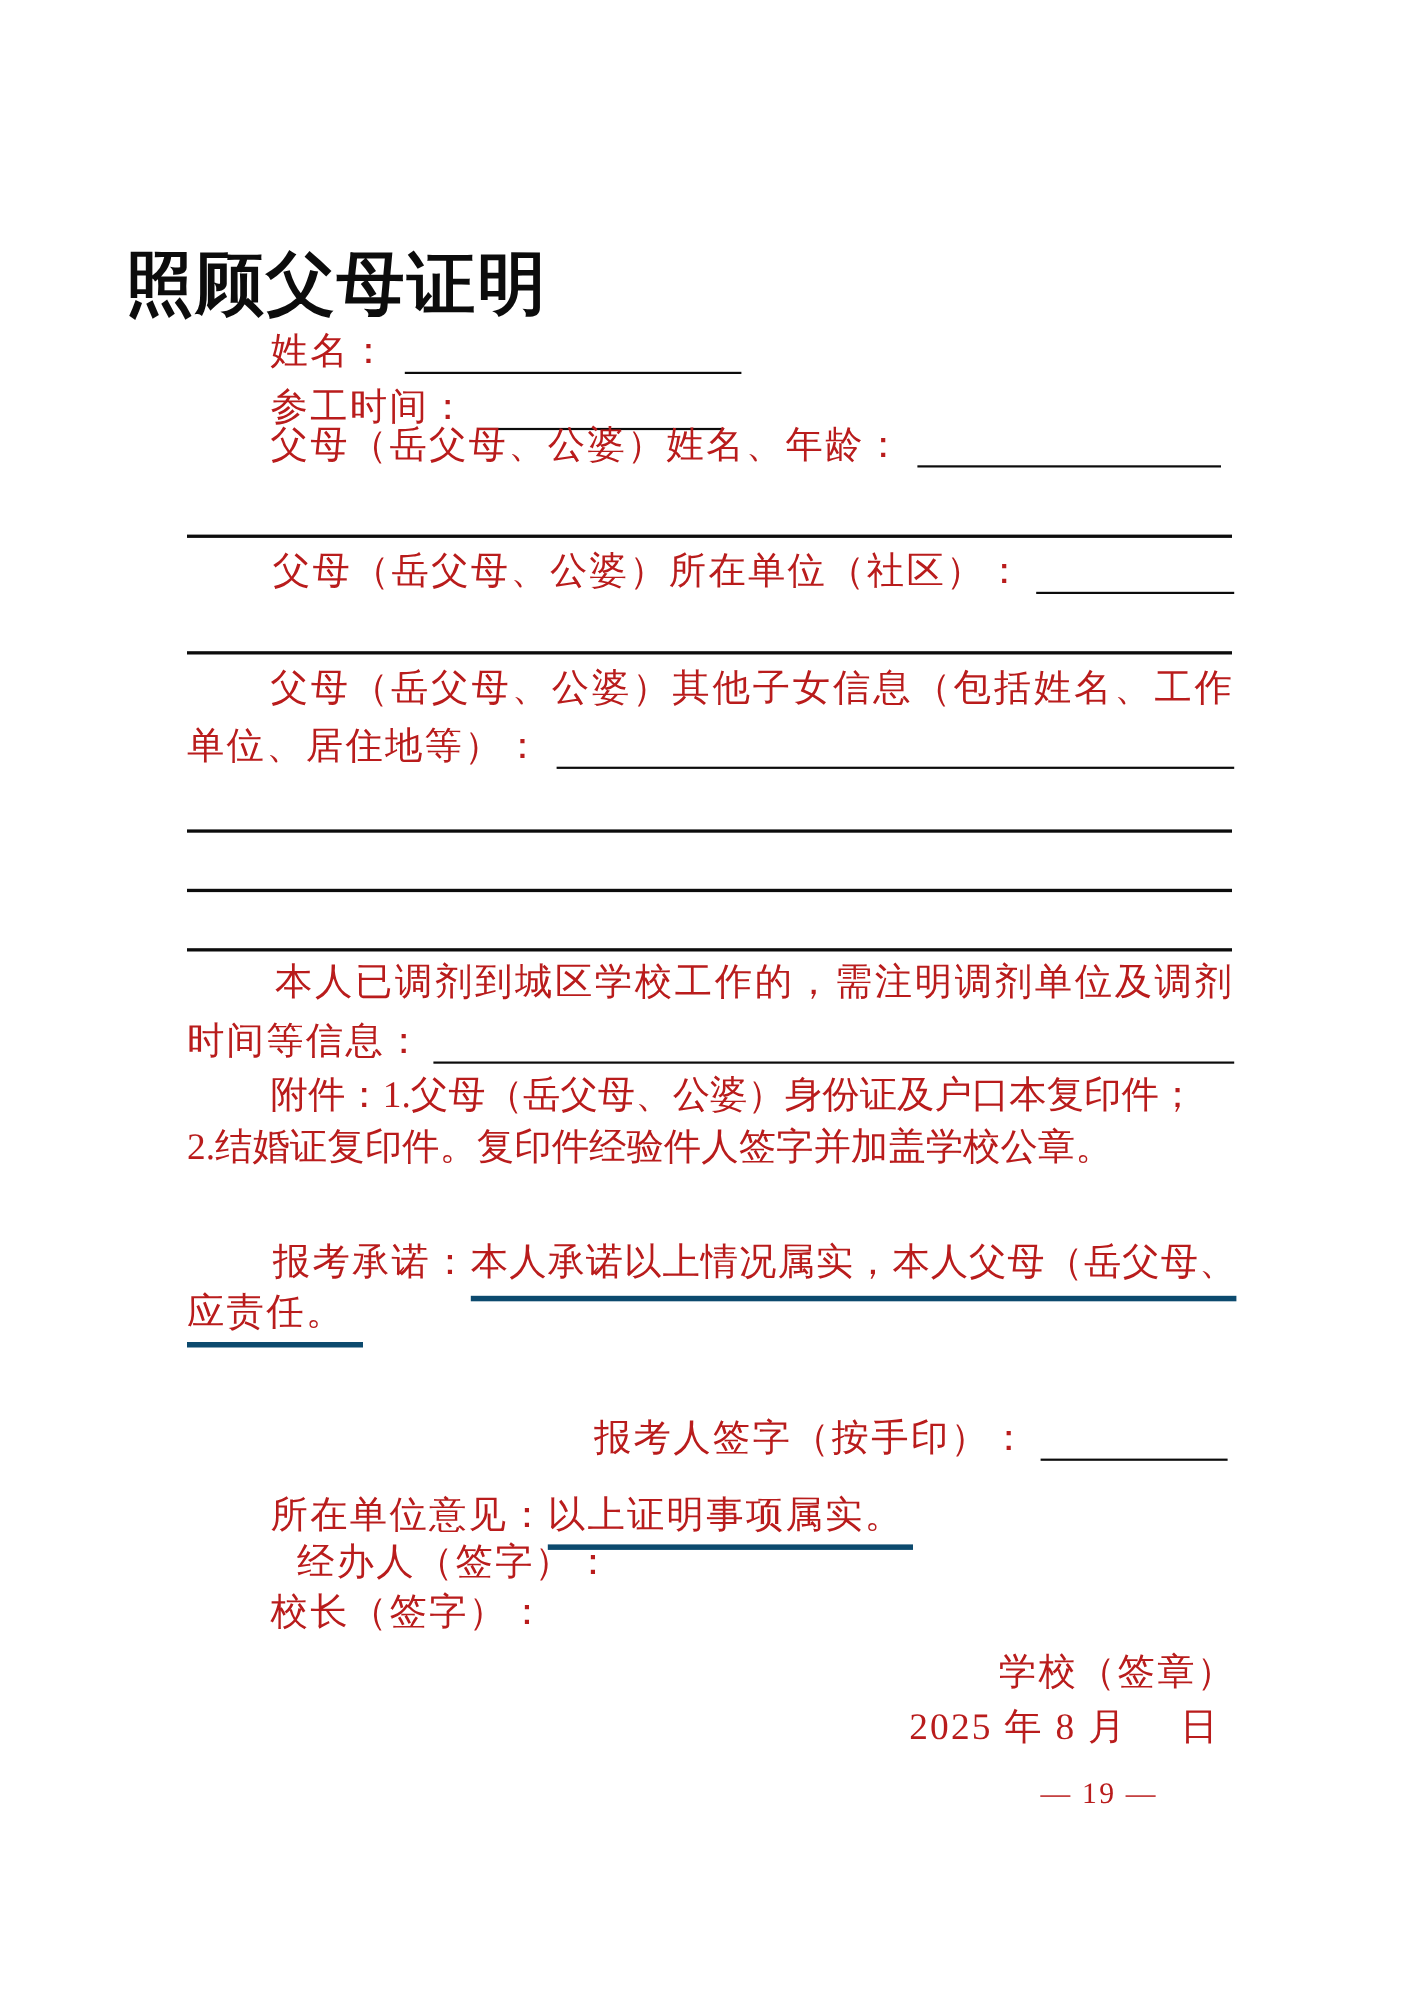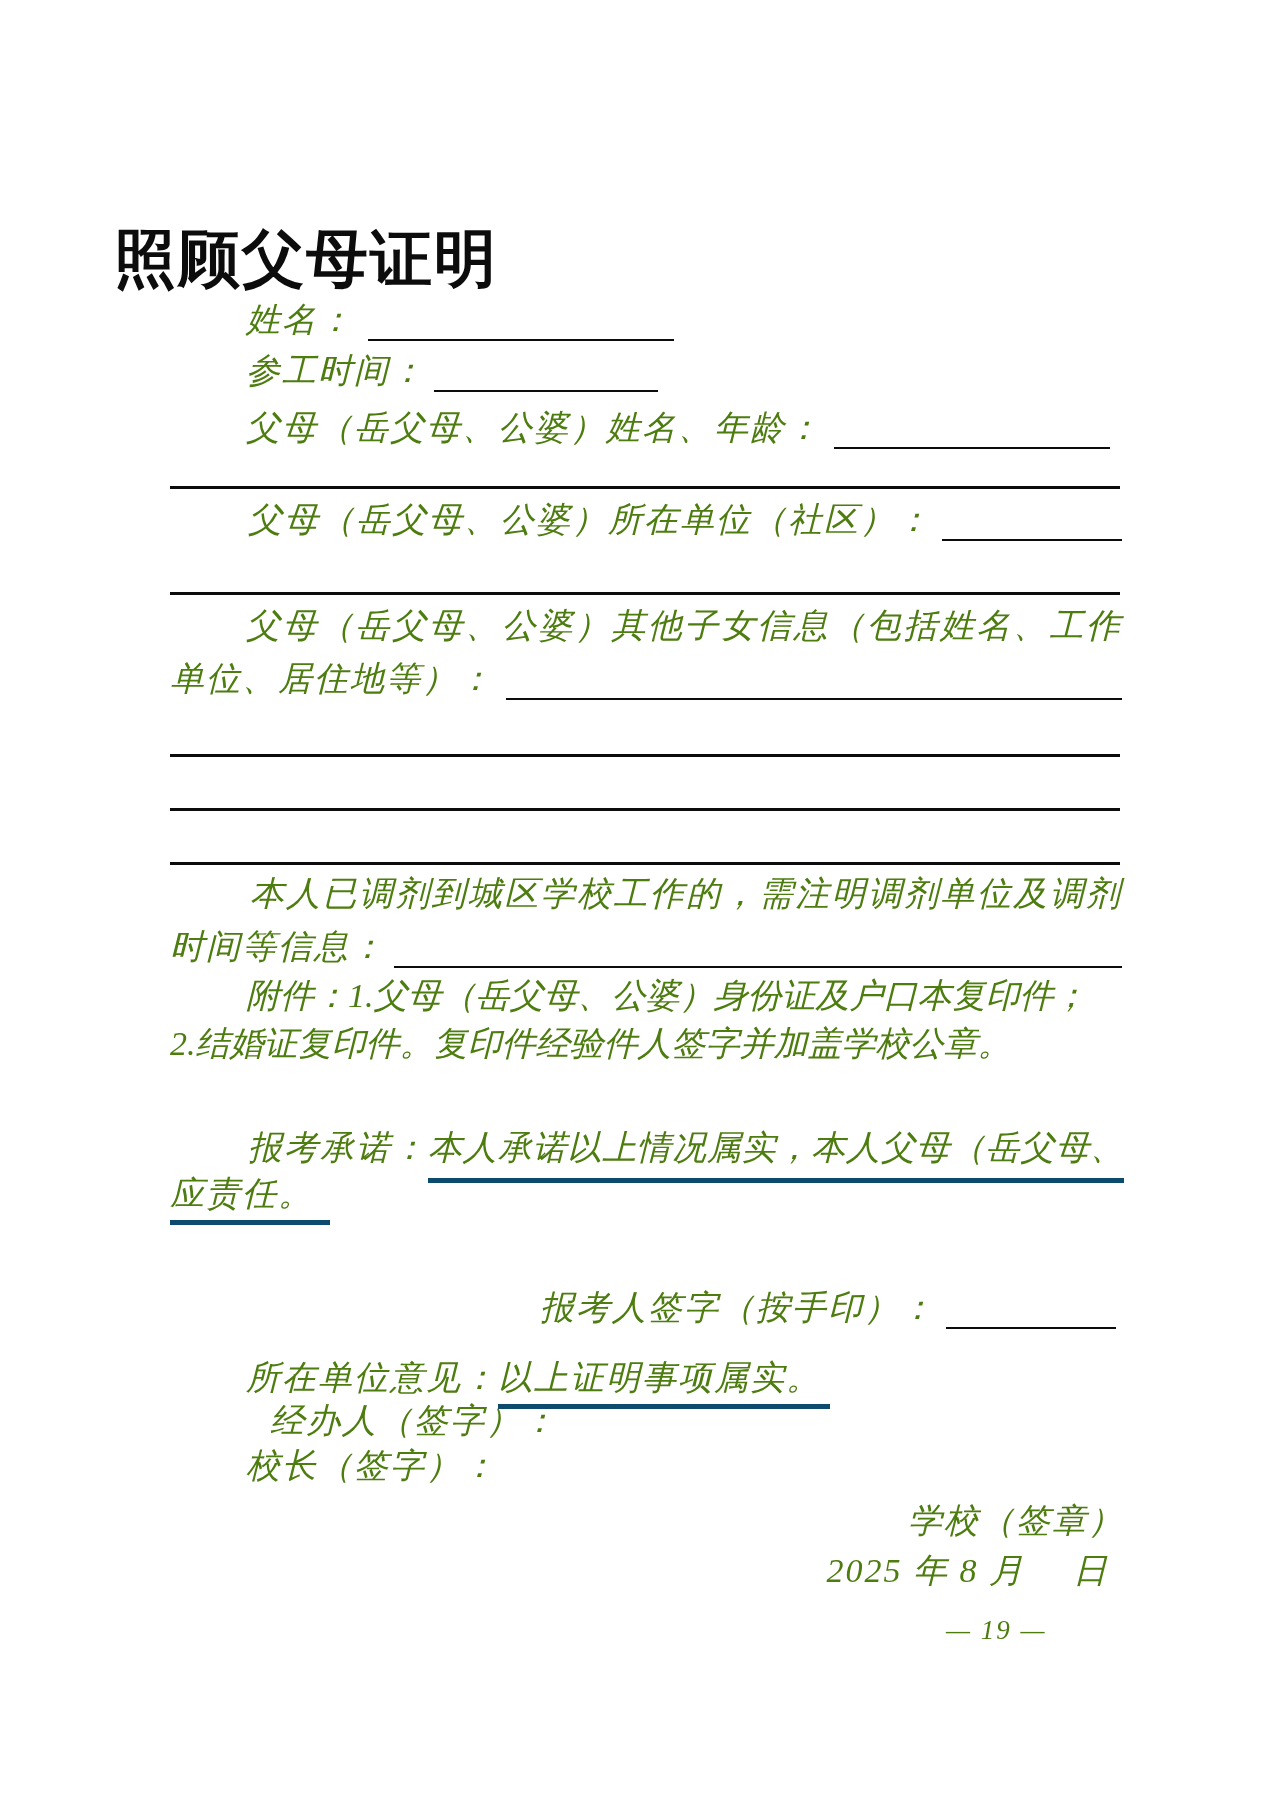--- a/index.html
+++ b/index.html
@@ -11,22 +11,21 @@
     color: #0c0c0c;
     font-family: "Liberation Serif", "DejaVu Serif", serif;
     overflow: hidden;
   }
   .row {
     position: absolute;
     line-height: 44px;
     font-size: 34px;
     letter-spacing: 2px;
     white-space: nowrap;
-    color: #4d7c0f;
-    font-style: italic;
+    color: #b91c1c;
   }
   .title {
     position: absolute;
     left: 114px;
     right: 0;
     font-size: 62px;
     font-weight: bold;
     letter-spacing: 2px;
     line-height: 58px;
     white-space: nowrap;
@@ -77,21 +76,21 @@
   <div class="title" style="top:230px;">照顾父母证明</div>
 
   <div class="row" style="top:298px; left:246px;">
     <span>姓名：</span><span class="u" style="width:306px; margin-left:14px;"></span>
   </div>
 
   <div class="row" style="top:349px; left:246px;">
     <span>参工时间：</span><span class="u" style="width:224px; margin-left:8px;"></span>
   </div>
 
-  <div class="row" style="top:406px; left:246px;">
+  <div class="row" style="top:383px; left:246px;">
     <span>父母（岳父母、公婆）姓名、年龄：</span><span class="u" style="width:276px; margin-left:12px;"></span>
   </div>
 
   <div class="hr" style="top:486px;"></div>
 
   <div class="row" style="top:498px; left:248px;">
     <span>父母（岳父母、公婆）所在单位（社区）：</span><span class="u" style="width:180px; margin-left:10px;"></span>
   </div>
 
   <div class="hr" style="top:592px;"></div>

